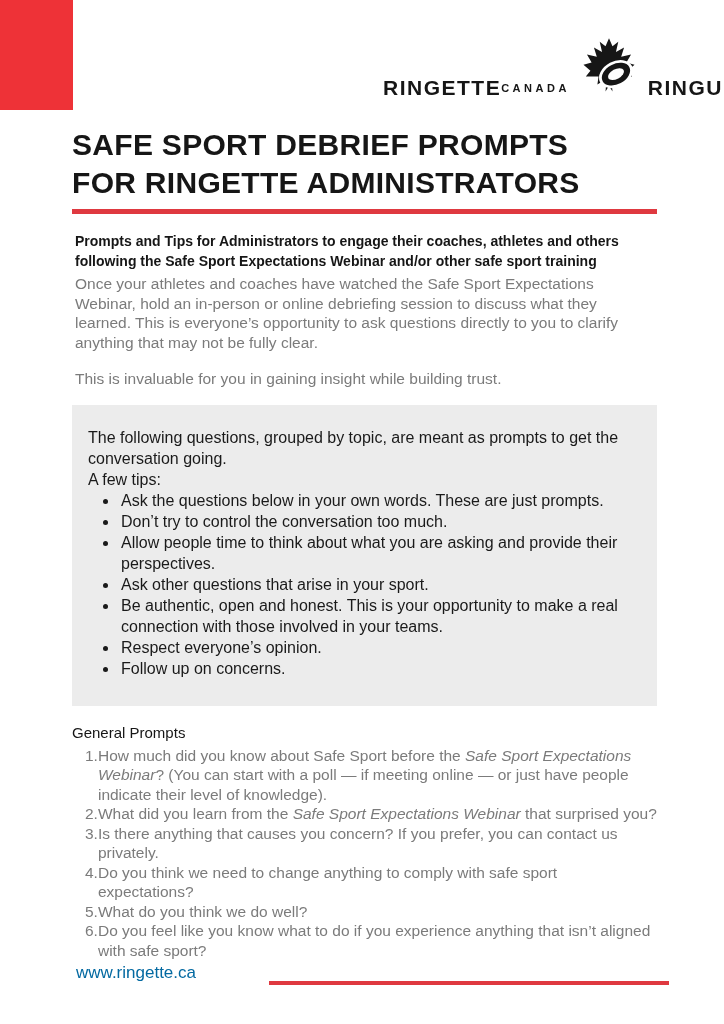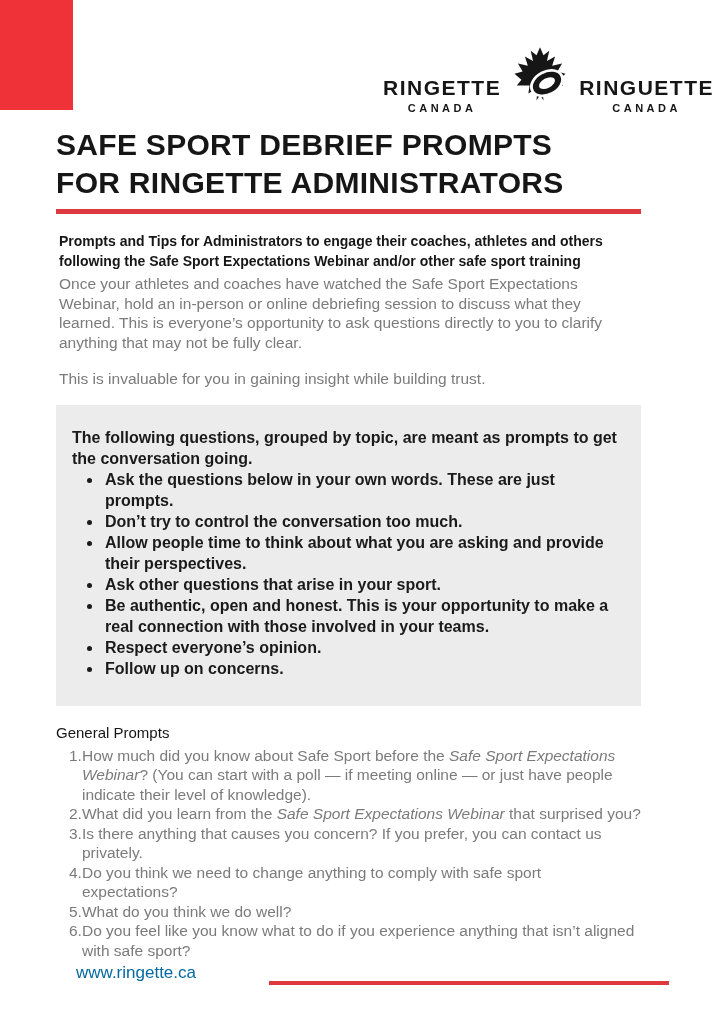--- a/index.html
+++ b/index.html
@@ -14,27 +14,27 @@
   }
   .corner-block {
     position: absolute; left: 0; top: 0;
     width: 73px; height: 110px;
     background: #EE3237;
   }
   .logo {
     position: absolute; top: 32px; left: 383px;
     display: flex; align-items: center; gap: 8px;
   }
-  .logo-textblock { display: flex; flex-direction: column; align-items: center; margin-top: 44px; }
+  .logo-textblock { display: flex; flex-direction: row; align-items: center; margin-top: 44px; }
   .logo-line1 { font-weight: bold; font-size: 21px; letter-spacing: 1.5px; line-height: 24px; color: #161616; }
   .logo-line2 { font-weight: bold; font-size: 11px; letter-spacing: 3.5px; line-height: 17px; color: #161616; }
   .leaf-icon { width: 62px; height: 58px; flex: none; }
 
   .content {
-    position: absolute; left: 56px; top: 126px; width: 585px;
+    position: absolute; left: 72px; top: 126px; width: 585px;
   }
   .page-title {
     margin: 0;
     font-size: 30px; line-height: 38px;
     font-weight: 800; letter-spacing: 0.3px;
     color: #161616;
   }
   .title-rule { height: 5px; background: #DF3940; margin-top: 7px; }
 
   .lead {
@@ -47,21 +47,21 @@
     margin: 3px 0 0 3px;
     color: #7b7b7b;
     font-size: 15.5px; line-height: 19.5px;
   }
   .body-p.second { margin-top: 17px; }
 
   .tips-box {
     margin-top: 16px;
     background: #ECECEC;
     padding: 22px 20px 27px 16px;
-    font-weight: bold;
+    font-weight: normal;
     font-size: 16px; line-height: 21px;
     color: #1a1a1a;
   }
   .tips-box p { margin: 0; }
   .tips-box ul { margin: 0; padding-left: 31px; }
   .tips-box li { padding-left: 2px; }
 
   .gp-heading {
     margin: 18px 0 0 0;
     font-weight: normal;
@@ -118,20 +118,21 @@
     <span style="display:block">FOR RINGETTE ADMINISTRATORS</span>
   </h1>
   <div class="title-rule"></div>
 
   <p class="lead">Prompts and Tips for Administrators to engage their coaches, athletes and others following the Safe Sport Expectations Webinar and/or other safe sport training</p>
   <p class="body-p">Once your athletes and coaches have watched the Safe Sport Expectations Webinar, hold an in-person or online debriefing session to discuss what they learned. This is everyone’s opportunity to ask questions directly to you to clarify anything that may not be fully clear.</p>
   <p class="body-p second">This is invaluable for you in gaining insight while building trust.</p>
 
   <div class="tips-box">
     <p>The following questions, grouped by topic, are meant as prompts to get the conversation going.</p>
+    <p>A few tips:</p>
     <ul>
       <li>Ask the questions below in your own words. These are just prompts.</li>
       <li>Don’t try to control the conversation too much.</li>
       <li>Allow people time to think about what you are asking and provide their perspectives.</li>
       <li>Ask other questions that arise in your sport.</li>
       <li>Be authentic, open and honest. This is your opportunity to make a real connection with those involved in your teams.</li>
       <li>Respect everyone’s opinion.</li>
       <li>Follow up on concerns.</li>
     </ul>
   </div>

